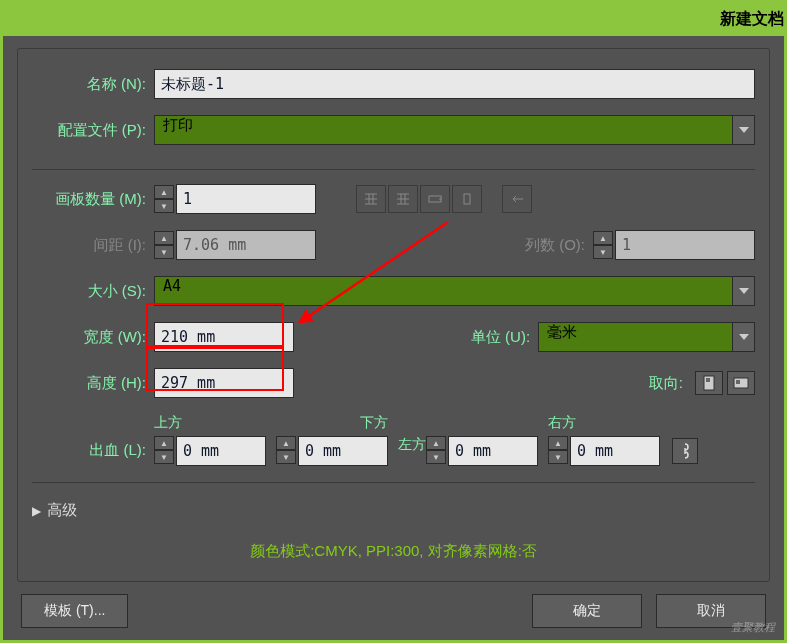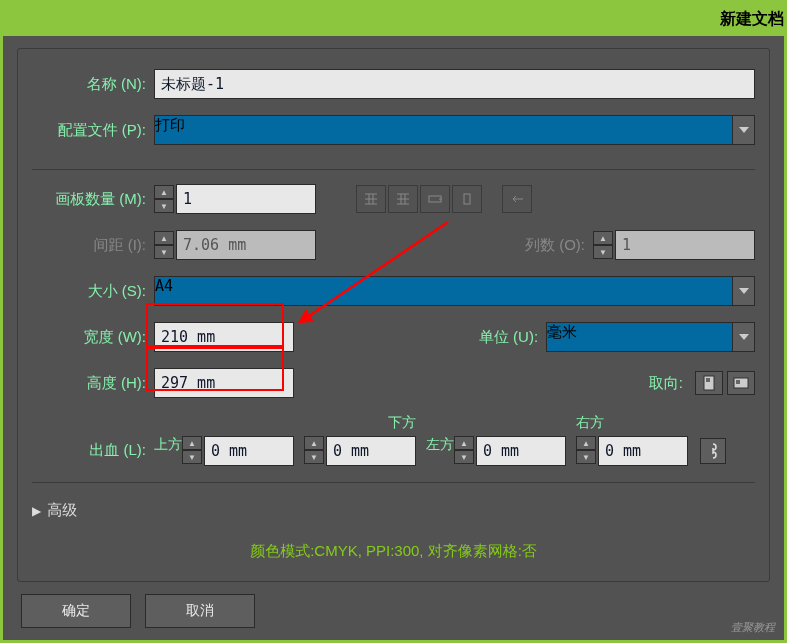--- a/index.html
+++ b/index.html
@@ -63,25 +63,25 @@
       padding: 0 6px;
       color: #0f172a;
     }
     .dropdown-wrap {
       display: flex;
       align-items: center;
       flex: 1;
     }
     .dropdown {
       height: 30px;
-      background: #0369a1;
+      background: #4d7c0f;
       border: 1px solid #2a2a2a;
       font-family: monospace, 'Courier New', monospace;
       font-size: 15px;
-      padding: 0 0;
+      padding: 0 8px;
       flex: 1;
     }
     .dropdown-btn {
       width: 22px;
       height: 30px;
       background: #5e5e5e;
       border: 1px solid #2a2a2a;
       border-left: none;
       display: flex;
       align-items: center;
@@ -307,21 +307,21 @@
         <div class="orient-btn">
           <svg width="16" height="12">
               <rect x="1" y="1" width="14" height="10" fill="#ccc" stroke="#333"></rect>
               <rect x="3" y="3" width="4" height="4" fill="#666"></rect>
             </svg>
         </div>
       </div>
 
       <div class="row" style="align-items:flex-end;margin-bottom:8px;">
         <div class="label label-col" style="padding-bottom:6px;">出血 (L):</div>
-        <div style="display:flex;margin-right:10px;">
+        <div style="display:flex;flex-direction:column;margin-right:10px;">
           <div class="label" style="text-align:left;font-size:14px;margin-bottom:4px;">上方</div>
           <div style="display:flex;">
             <div class="spinner-buttons">
               <div class="spin-btn">▲</div>
               <div class="spin-btn">▼</div>
             </div>
             <input class="input-text" style="width: 90px;" value="0 mm">
           </div>
         </div>
         <div style="display:flex;flex-direction:column;margin-right:10px;">
@@ -378,20 +378,21 @@
           <marker id="ah" markerWidth="10" markerHeight="10" refX="2" refY="3" orient="auto">
             <polygon points="0,0 6,3 0,6" fill="#ff0000"></polygon>
           </marker>
         </defs>
         <line x1="160" y1="8" x2="18" y2="104" stroke="#ff0000" stroke-width="2.5" marker-end="url(#ah)"></line>
       </svg>
 
     </div>
 
     <div class="button-row">
+      <button class="main-btn">模板 (T)...</button>
       <div style="display:flex;gap:14px;">
         <button class="main-btn" style="min-width:110px;">确定</button>
         <button class="main-btn" style="min-width:110px;">取消</button>
       </div>
     </div>
   </div>
 </div>
 
 <div class="watermark">壹聚教程</div>
 

